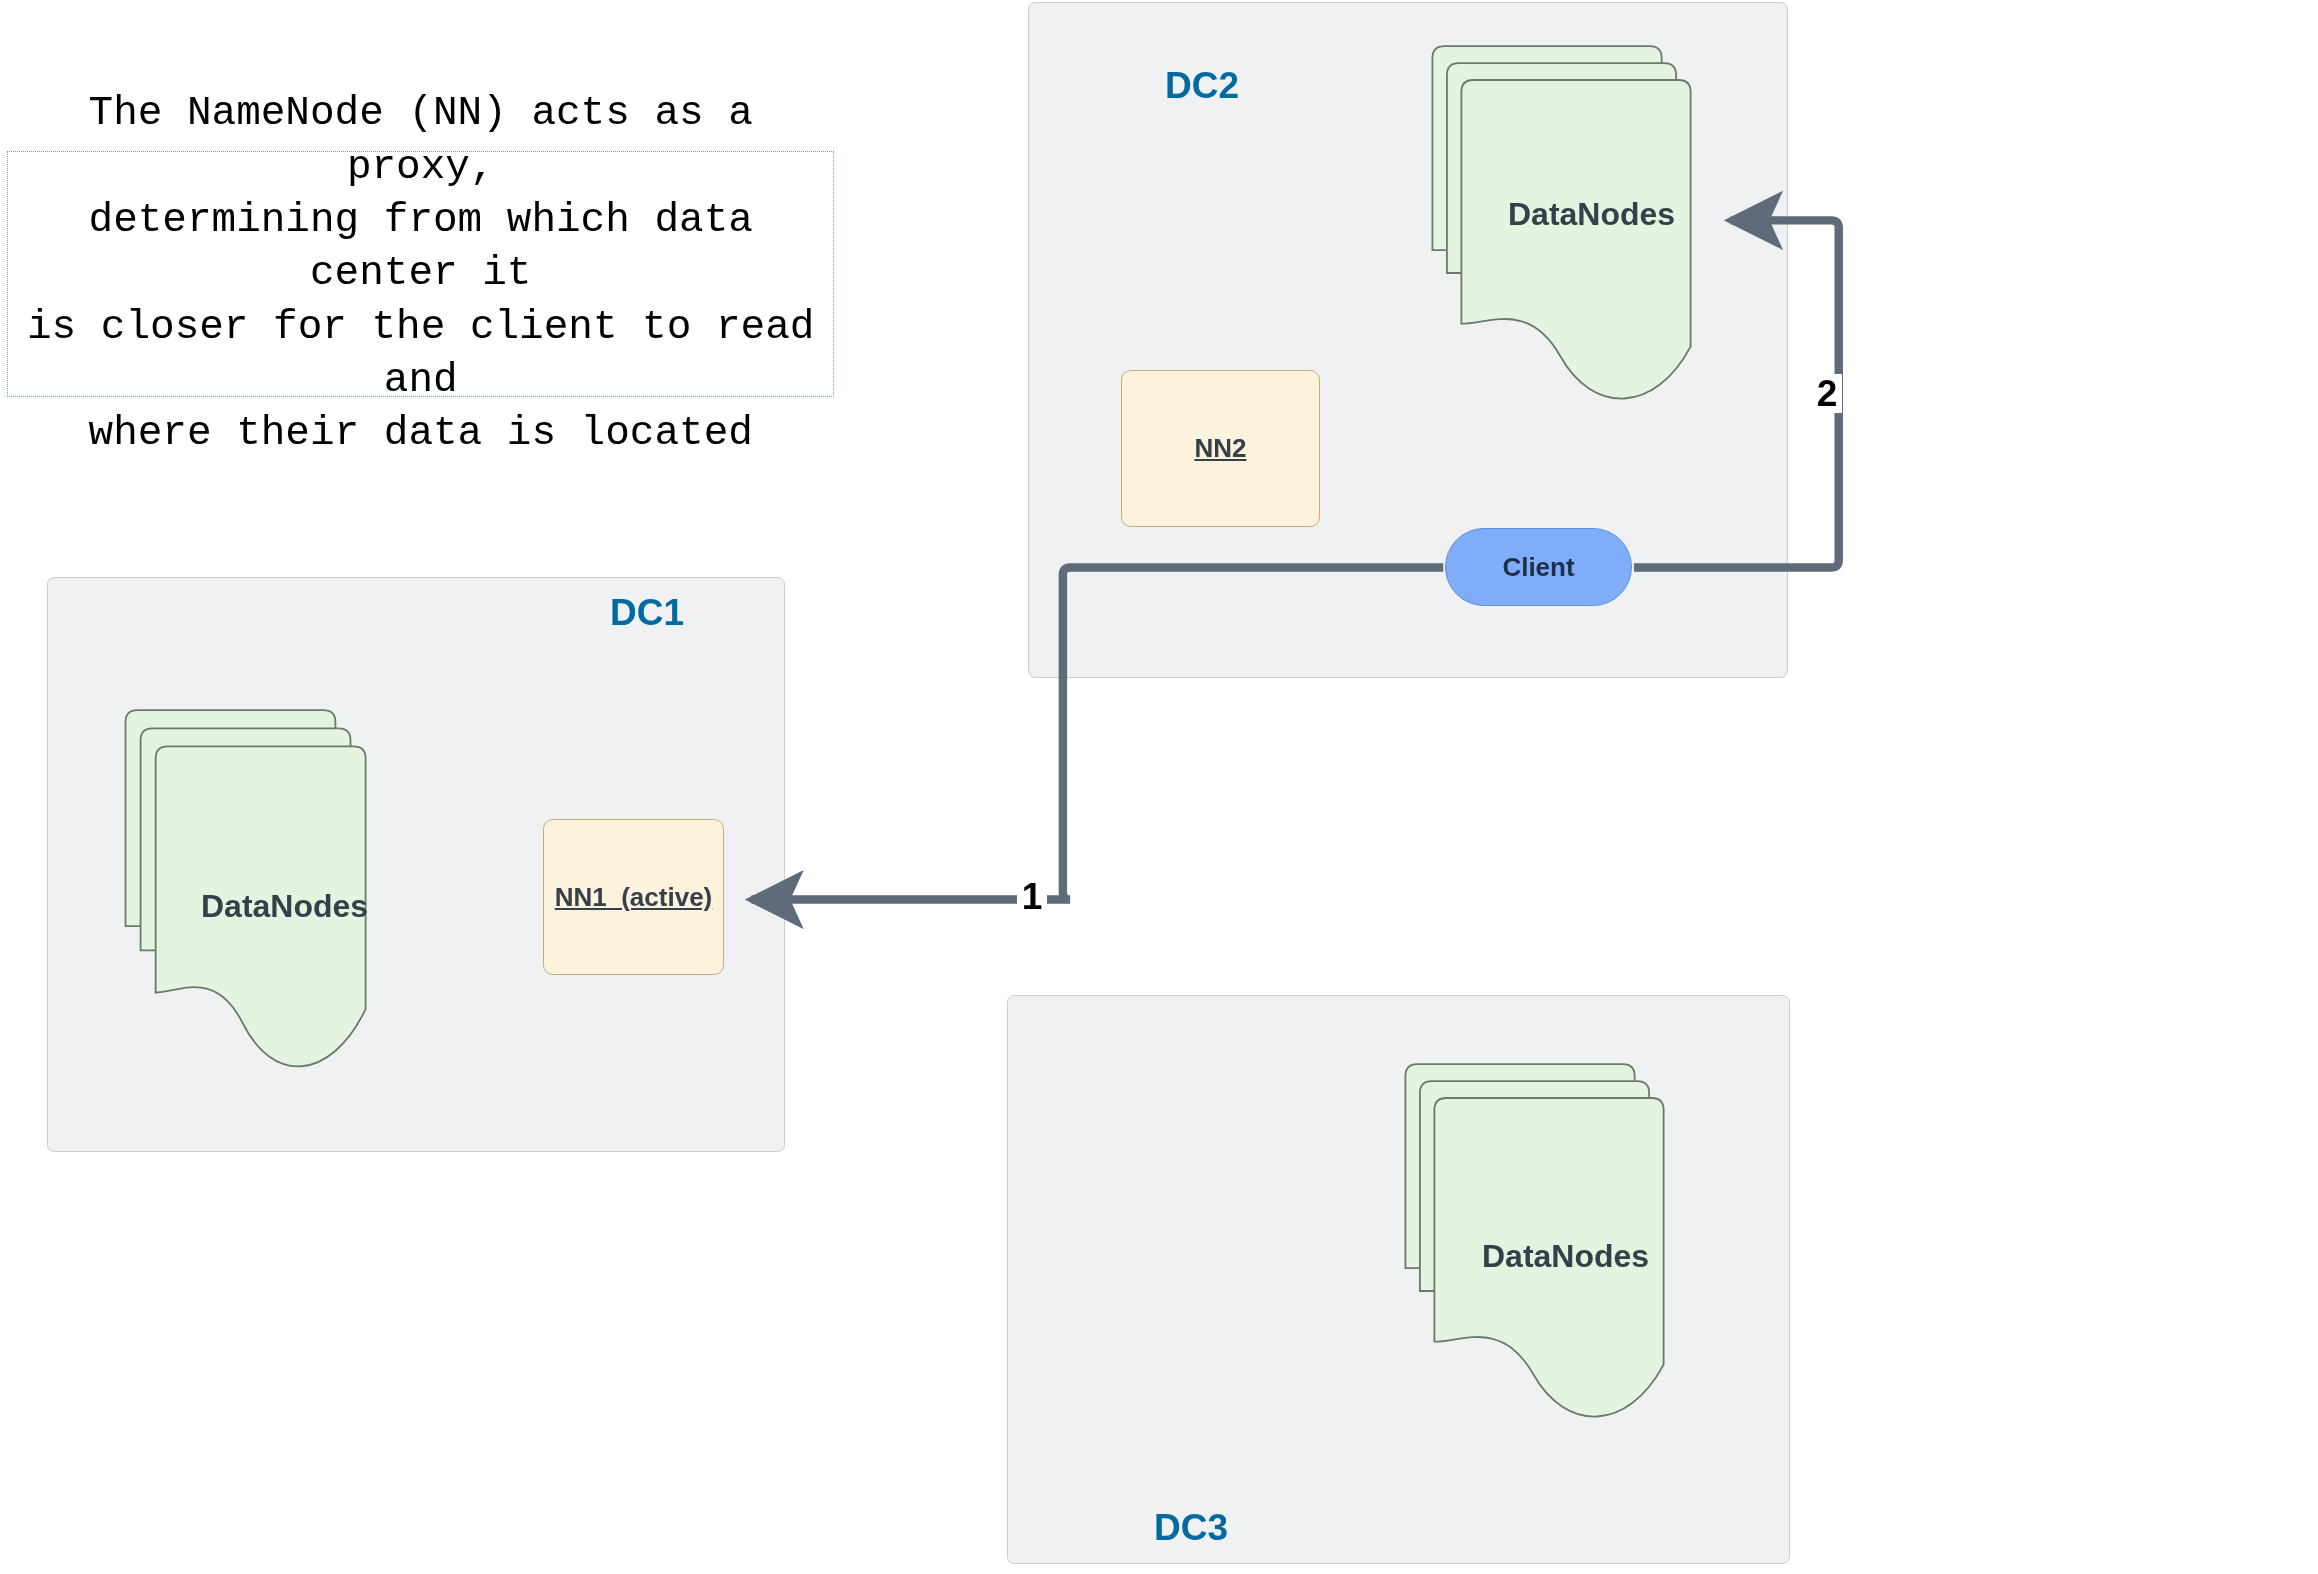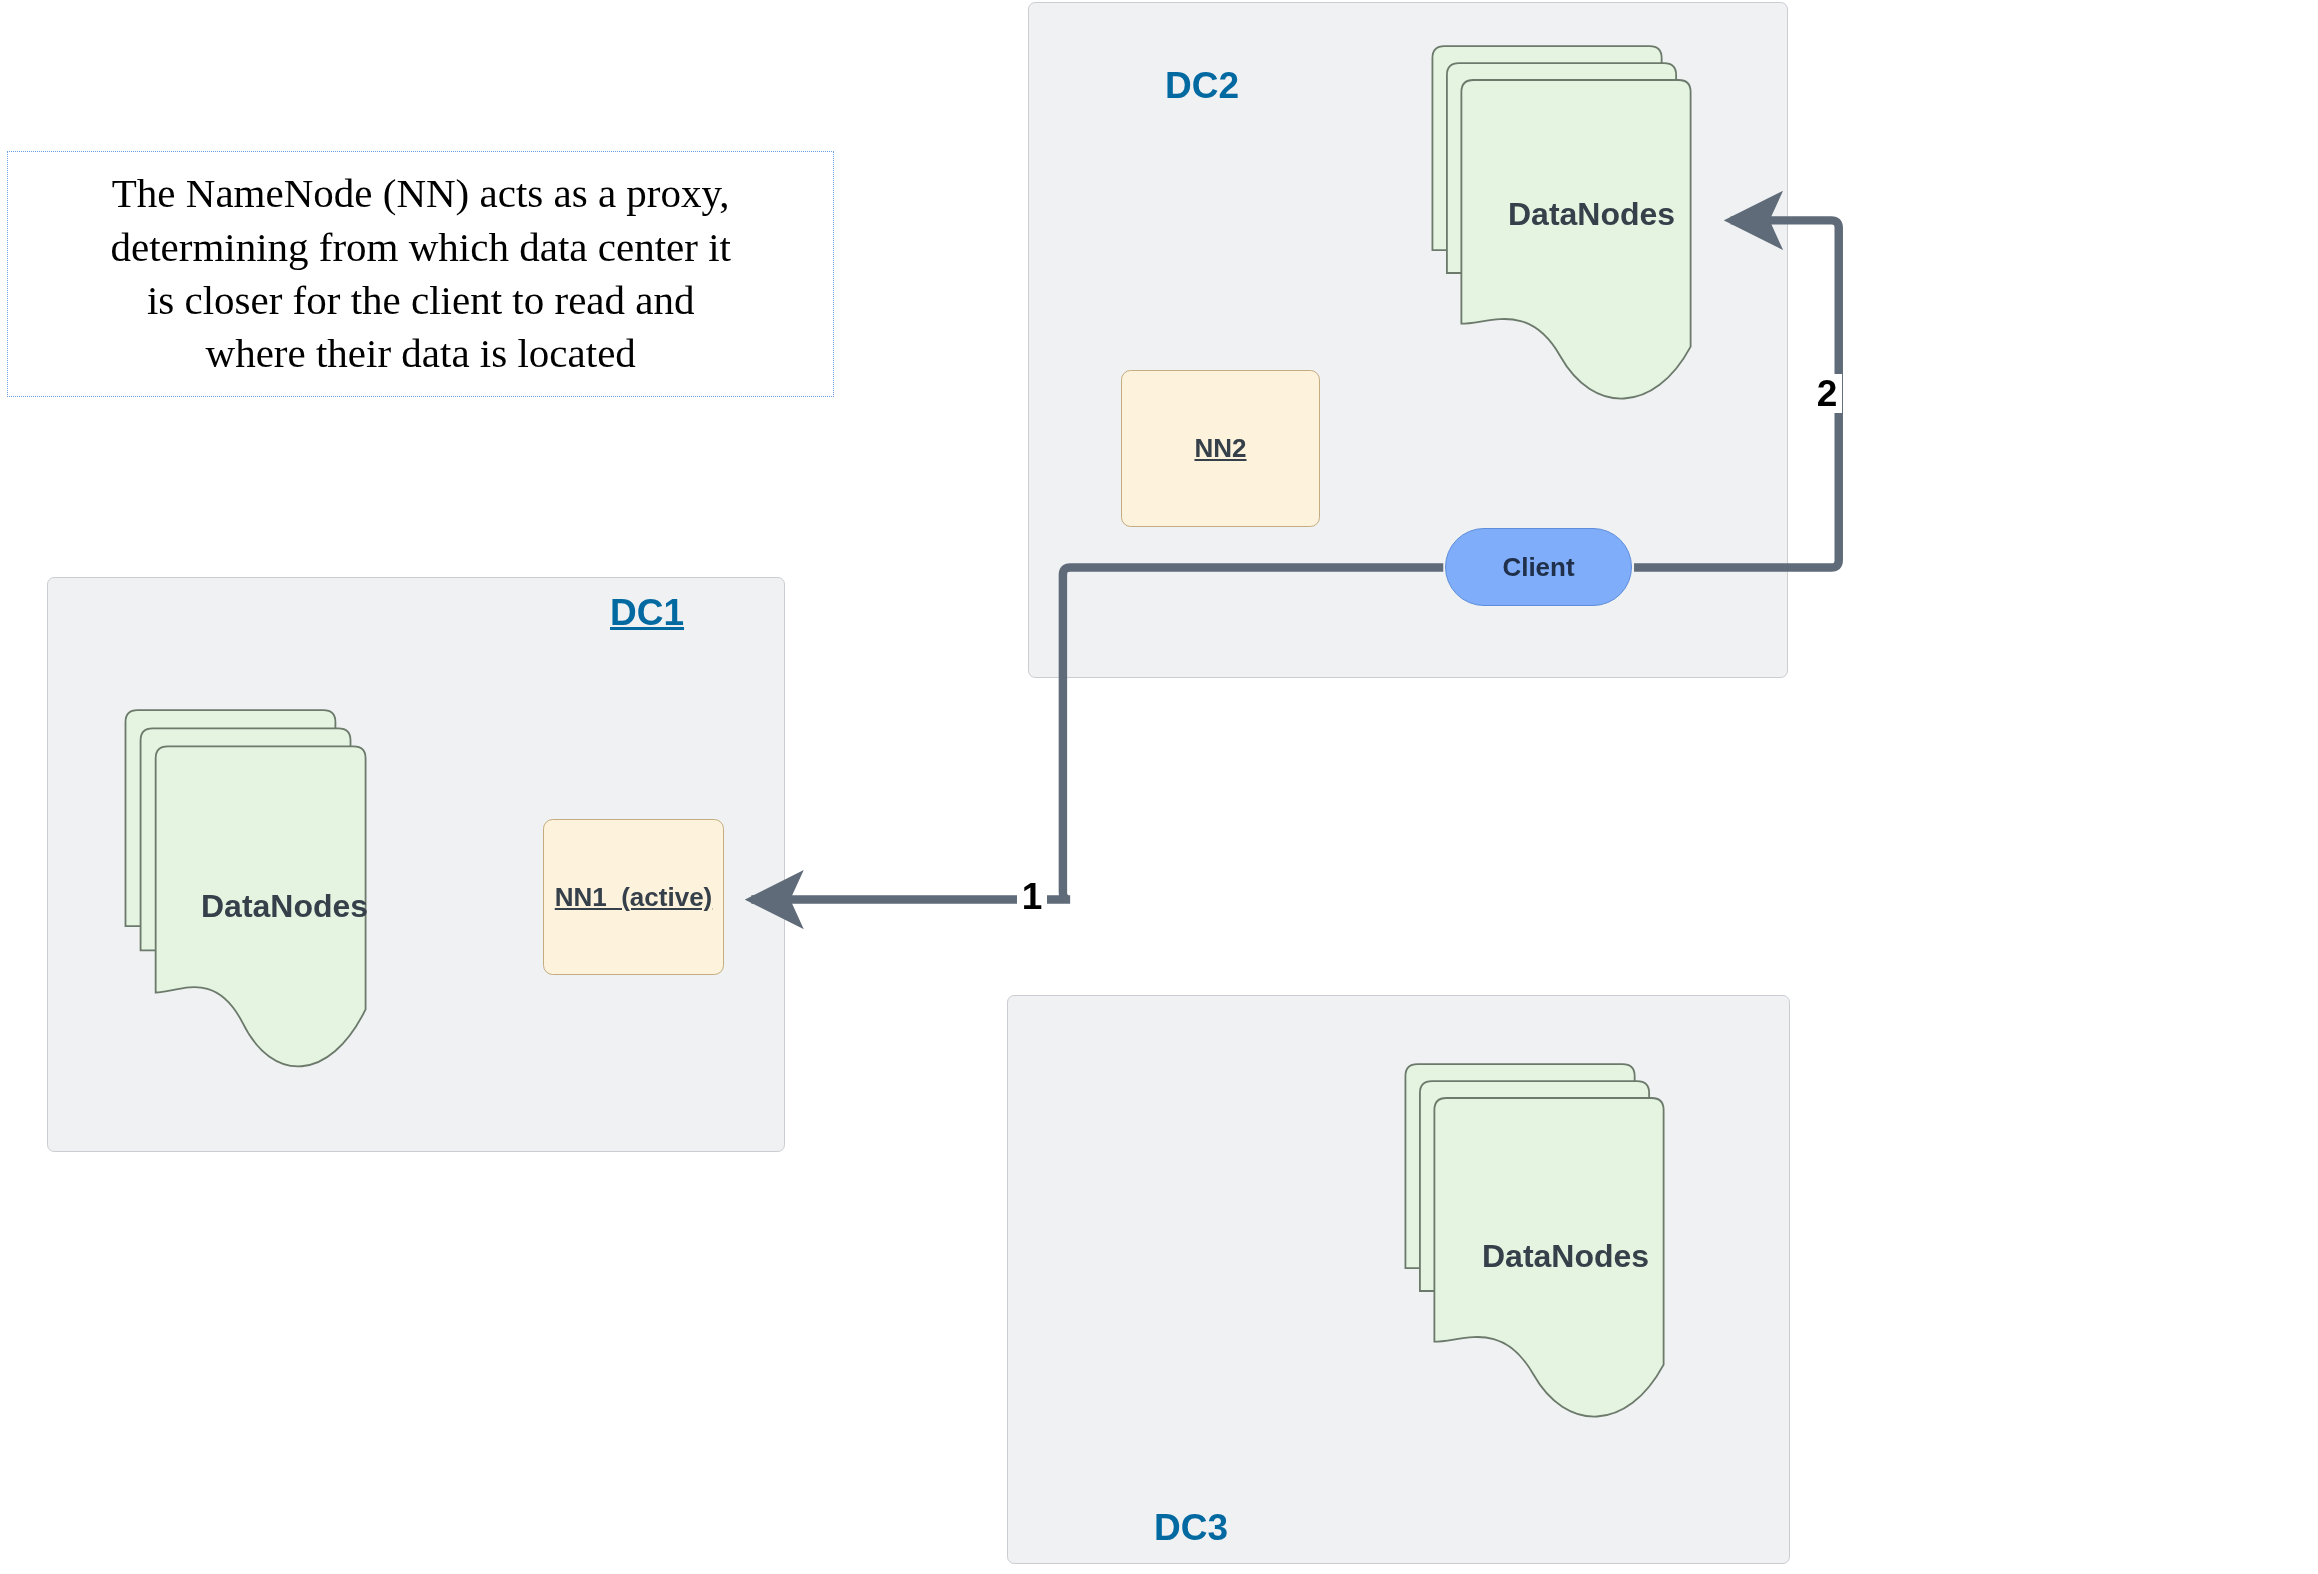--- a/index.html
+++ b/index.html
@@ -32,21 +32,21 @@
     align-items: center;
     justify-content: center;
     padding: 4.8px 17px;
   }
   .note-text {
     font-size: 41px;
     line-height: 1.30;
     color: #000000;
     text-align: center;
     white-space: pre-line;
-    font-family: Liberation Serif, serif;
+    font-family: Liberation Mono, monospace;
   }
 
   
   .dc {
     position: absolute;
     box-sizing: border-box;
     background: #f0f1f3;
     border: 1.8px solid #c9ccd1;
     border-radius: 7.2px;
   }
@@ -55,21 +55,21 @@
     font-size: 37px;
     font-weight: bold;
     color: #0369a1;
     white-space: nowrap;
   }
 
   #dc1 { left: 47px;   top: 577px;  width: 738px; height: 575px; }
   #dc2 { left: 1028px; top: 2.4px;    width: 760px; height: 676px; }
   #dc3 { left: 1007px; top: 995px; width: 783px; height: 569px; }
 
-  #dc1-label { left: 610px; top: 592px; text-decoration: underline; }
+  #dc1-label { left: 610px; top: 592px; }
   #dc2-label { left: 1165px; top: 65px; }
   #dc3-label { left: 1154px; top: 1507px; }
 
   
   .nn-box {
     position: absolute;
     box-sizing: border-box;
     background: #fdf2dc;
     border: 1.8px solid #c4ac7e;
     border-radius: 9.7px;

